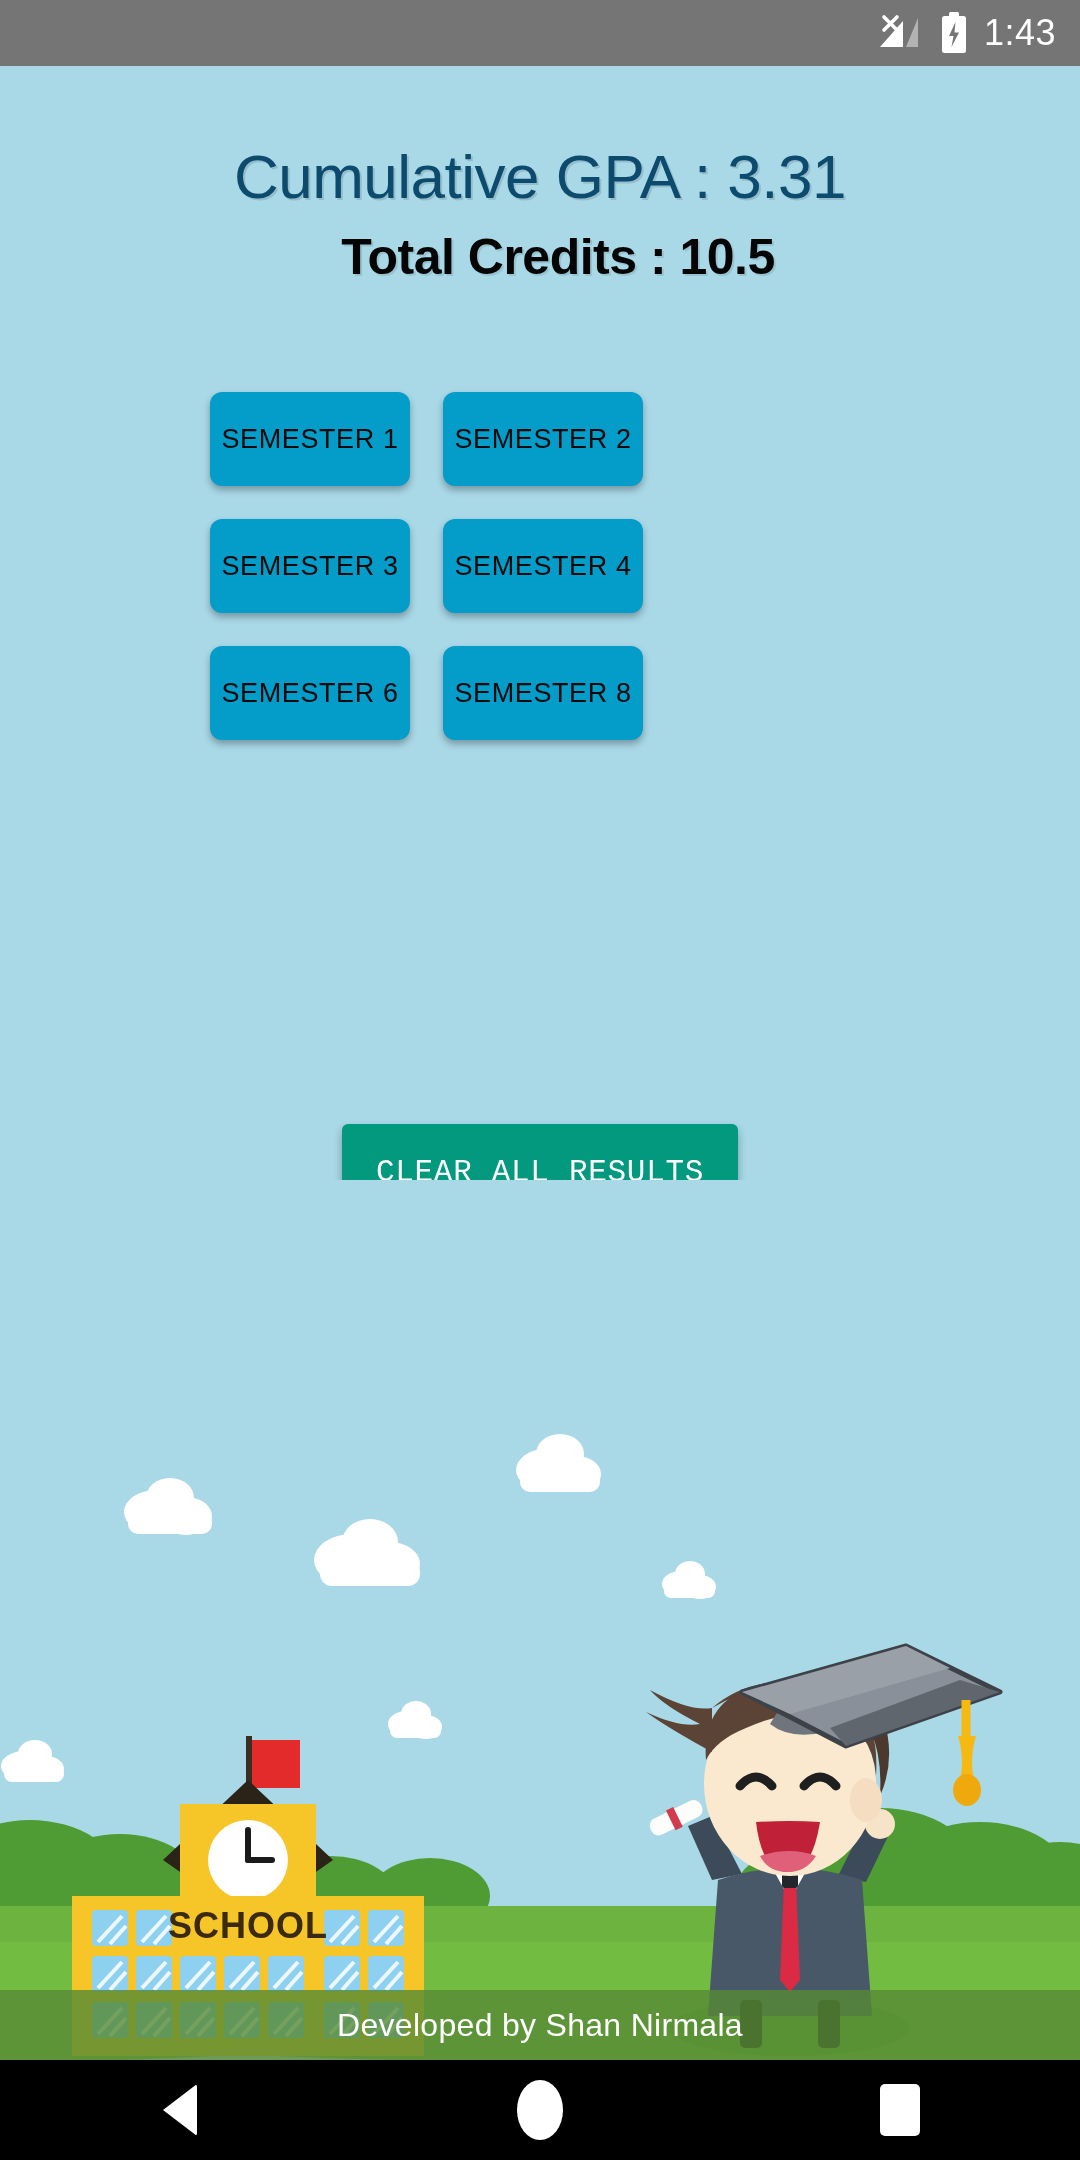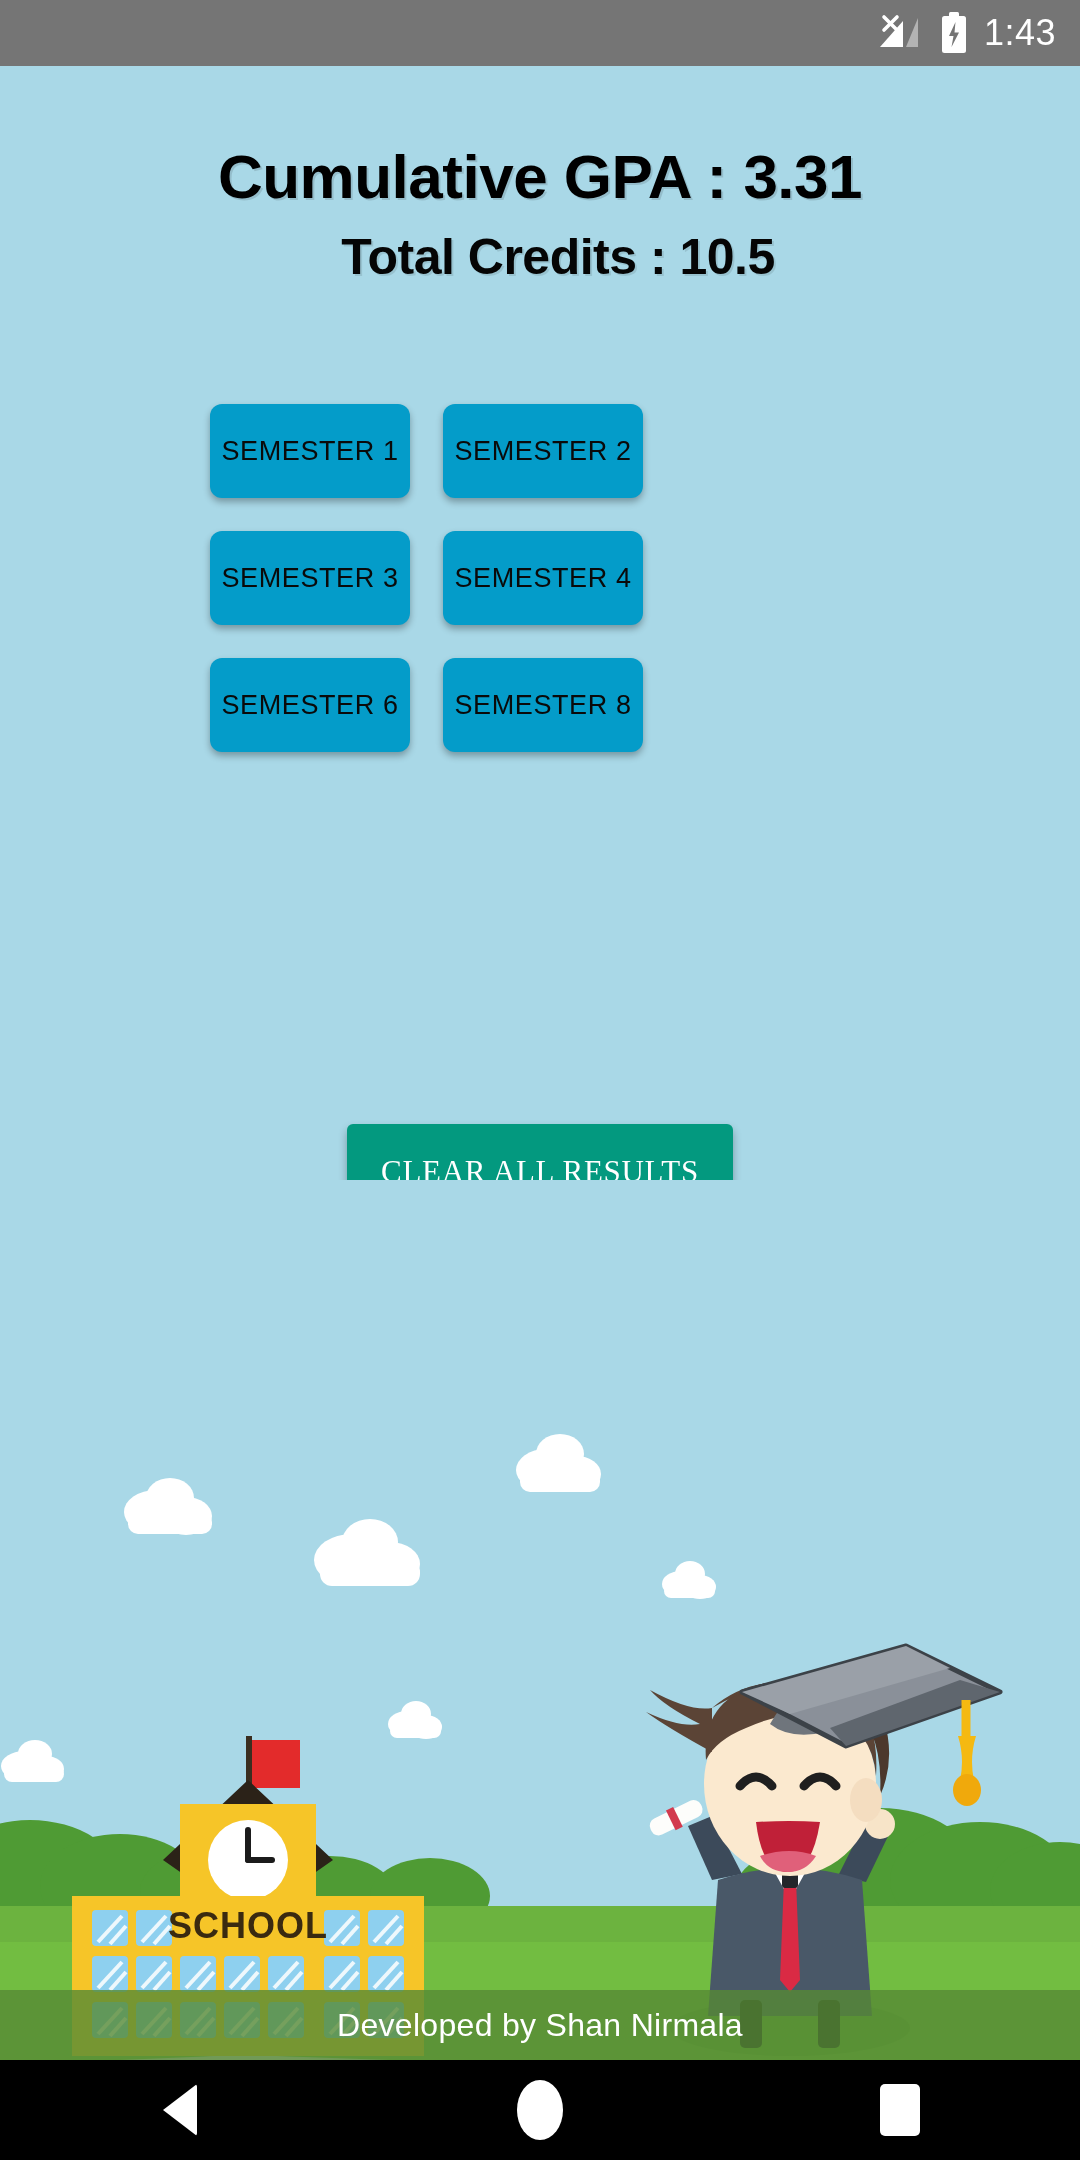--- a/index.html
+++ b/index.html
@@ -25,52 +25,52 @@
 
   
   .app{
     position:absolute; top:66px; left:0; width:1080px; height:1994px;
     background:#a9d8e7; overflow:hidden;
   }
 
   
   .gpa-line{
     position:absolute; top:75px; left:0; width:1080px; text-align:center;
-    color:#000000; font-size:62px; font-weight:bold; letter-spacing:-0.5px;
+    color:#0c4a6e; font-size:62px; font-weight:normal; letter-spacing:-0.5px;
     text-shadow:2px 2px 0 rgba(0,0,0,0.12);
   }
   .credits-line{
     position:absolute; top:162px; left:0; width:1080px; text-align:center;
     color:#050505; font-size:50px; font-weight:bold; letter-spacing:-0.5px;
     text-shadow:2px 2px 0 rgba(0,0,0,0.10);
     padding-left:36px;
   }
 
   
   .sem-grid{
-    position:absolute; top:338px; left:210px; width:660px;
+    position:absolute; top:326px; left:210px; width:660px;
     display:grid; grid-template-columns:200px 200px;
     column-gap:248px; row-gap:44px;gap:33px;
   }
   .sem-btn{
     width:200px; height:94px; background:#049cc9; border:none;
     border-radius:12px; color:#0a0a0a; font-size:27px; font-weight:500;
     letter-spacing:0.6px; font-family:"Liberation Sans", sans-serif;
     display:flex; align-items:center; justify-content:center;
     box-shadow:0 4px 7px rgba(0,0,0,0.30); cursor:pointer;
     white-space:nowrap;
   }
   .clear-wrap{
     position:absolute; top:1058px; left:0; width:1080px;
     display:flex; justify-content:center;
   }
   .clear-btn{
     height:96px; padding:0 34px; background:#03997f; border:none;
     border-radius:6px; color:#ffffff; font-size:31px; font-weight:500;
-    letter-spacing:0.7px; font-family:Liberation Serif, serif;
+    letter-spacing:0.7px; font-family:Liberation Mono, monospace;
     display:flex; align-items:center; justify-content:center;
     box-shadow:0 5px 8px rgba(0,0,0,0.30); cursor:pointer;
     white-space:nowrap;
   }
 
   
   .scene{ position:absolute; left:0; bottom:0; width:1080px; height:880px; }
   .scene svg{ display:block; width:1080px; height:880px; }
 
   

